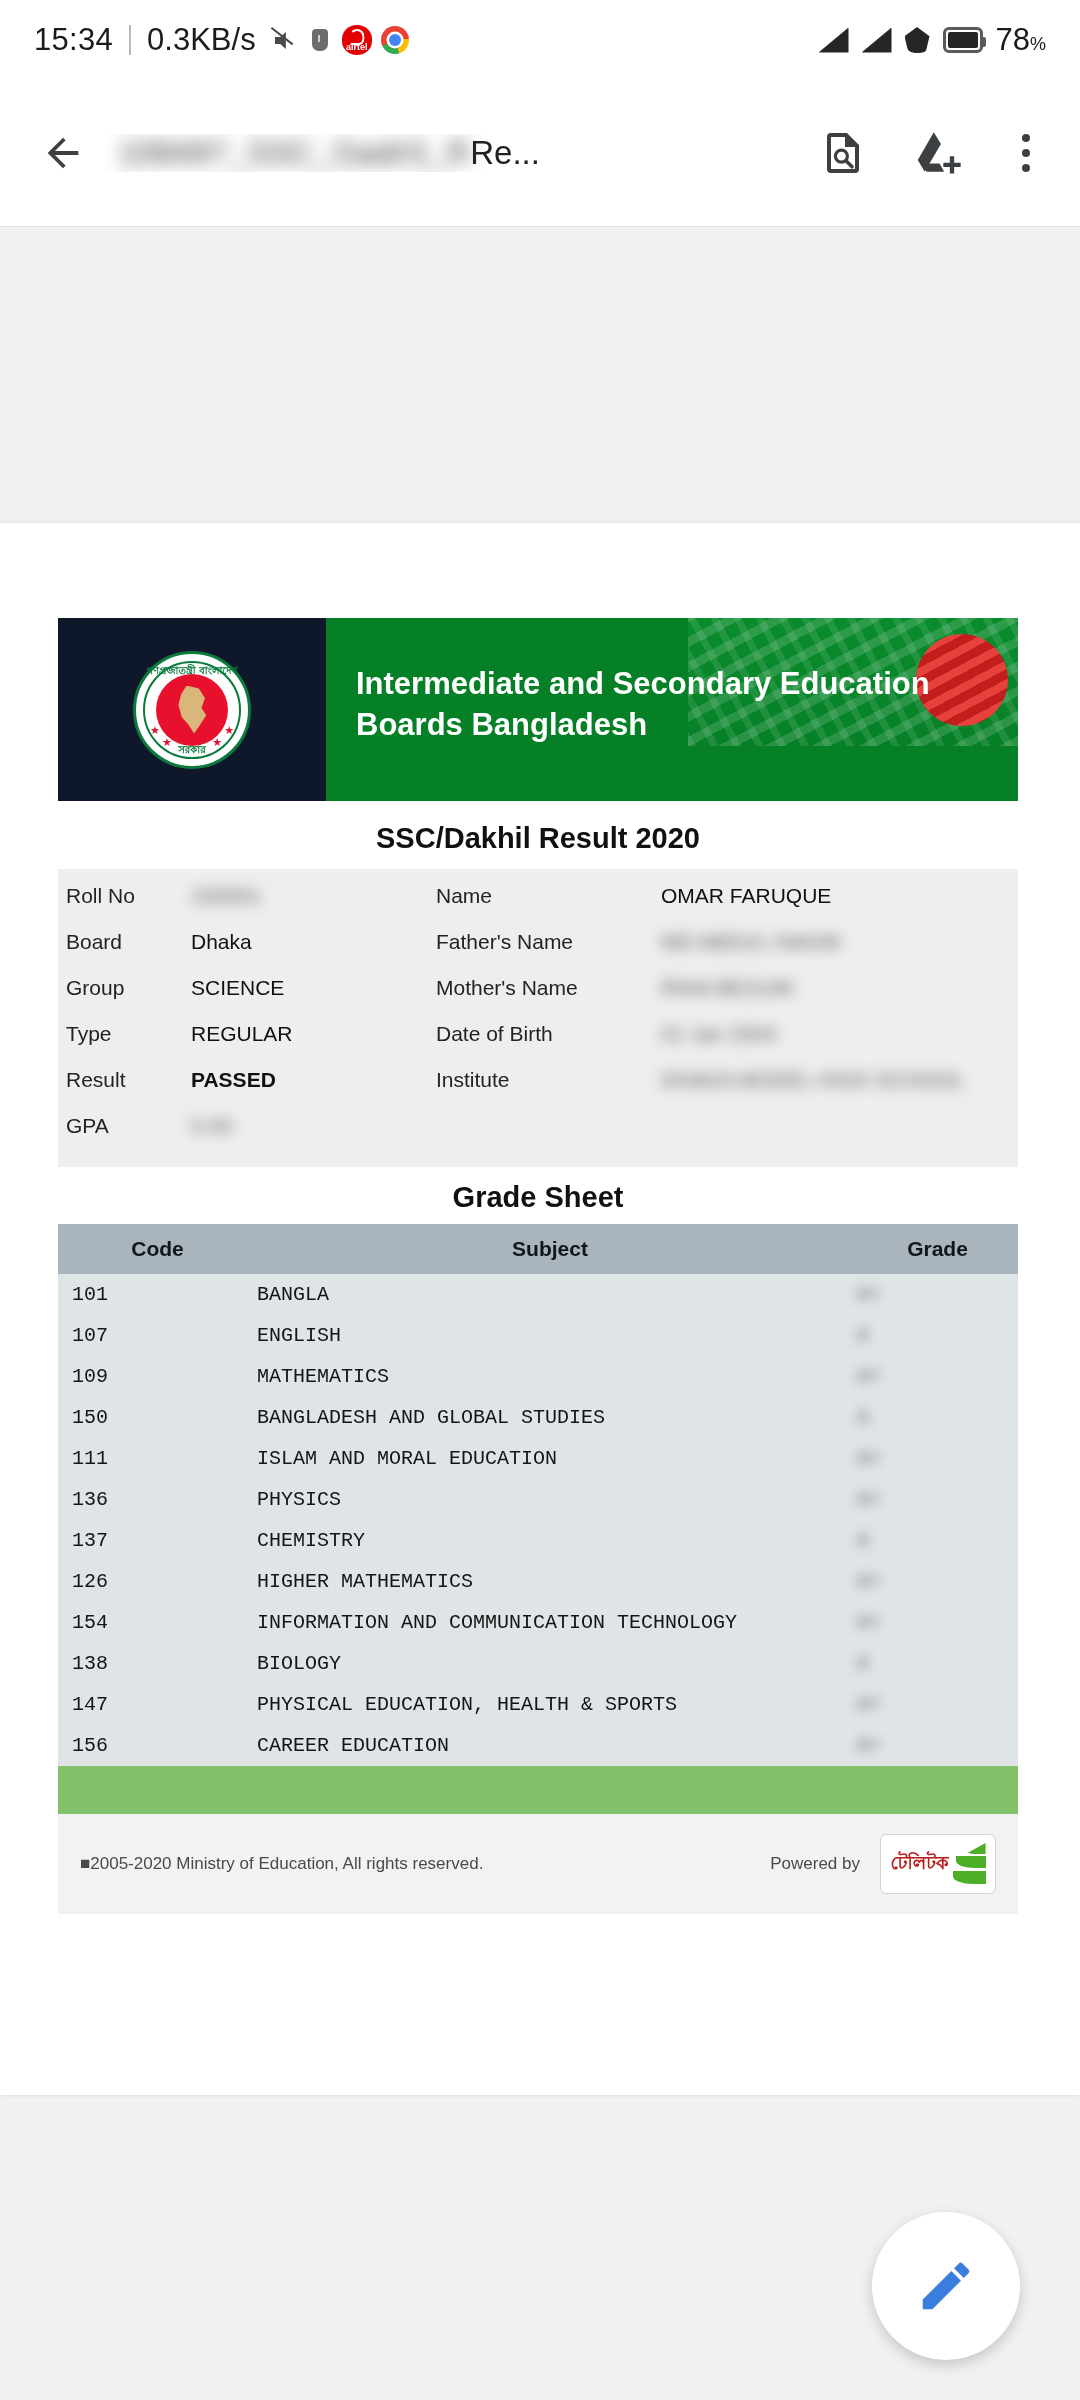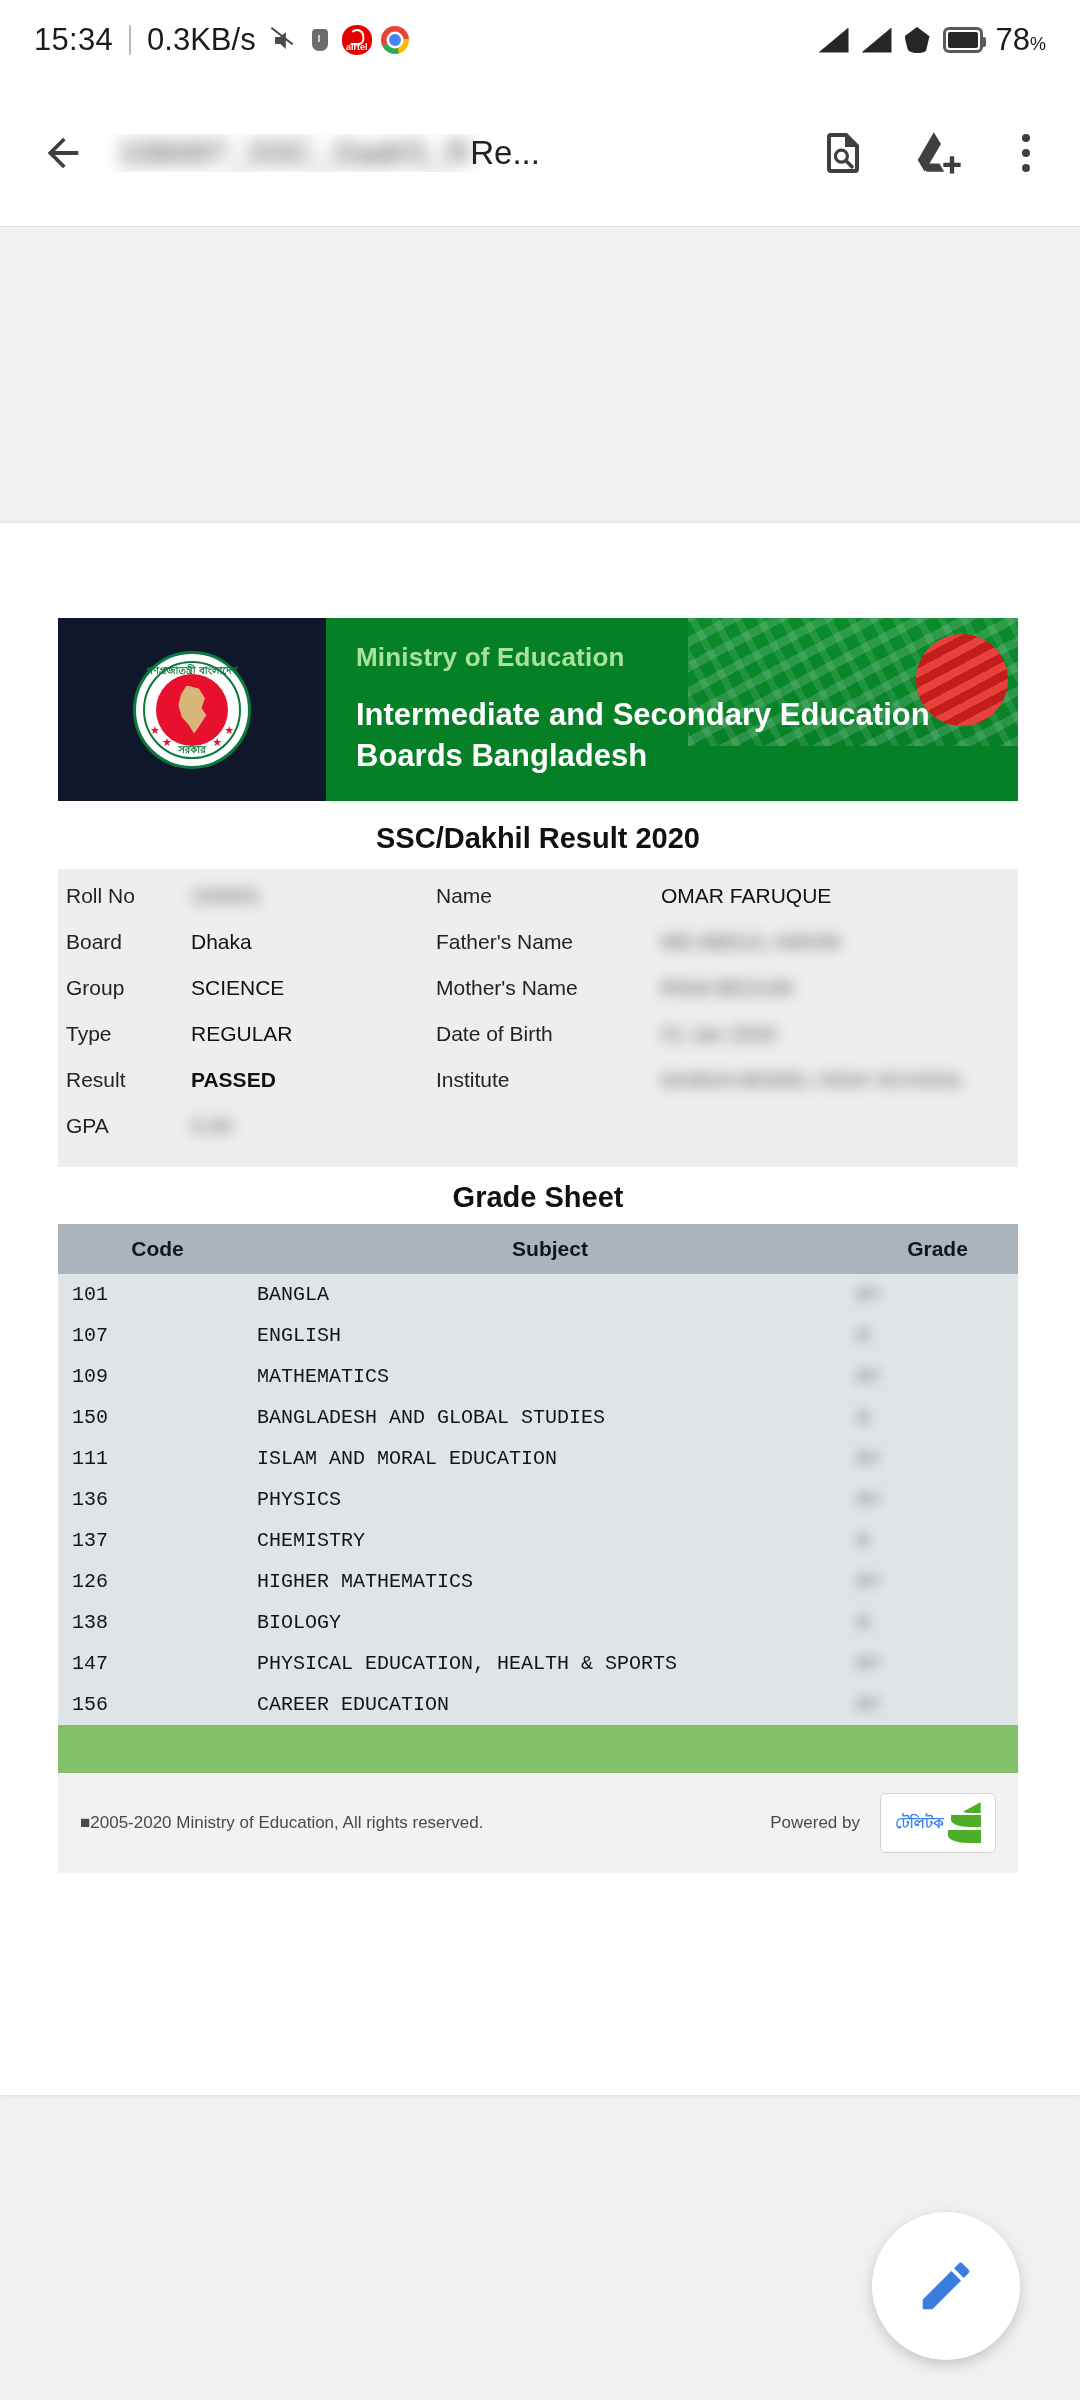--- a/index.html
+++ b/index.html
@@ -192,21 +192,21 @@
     background:#f2f2f2;display:flex;align-items:center;justify-content:space-between;
     padding:20px 22px;
   }
   .copy{ font-size:17px;color:#4a4a4a; }
   .poweredwrap{ display:flex;align-items:center;gap:20px; }
   .powered{ font-size:17px;color:#4a4a4a; }
   .ttlogo{
     width:116px;height:60px;background:#fff;border:1px solid #d4d4d4;border-radius:6px;
     display:flex;align-items:center;justify-content:center;gap:3px;position:relative;overflow:hidden;
   }
-  .ttlogo .bn{ font-family:"DejaVu Sans",sans-serif;font-size:15px;color:#3b82f6;font-weight:bold; }
+  .ttlogo .bn{ font-family:"DejaVu Sans",sans-serif;font-size:18px;color:#b91c1c;font-weight:bold; }
   .ttwave{ position:relative;width:34px;height:44px; }
   .ttwave i{ position:absolute;right:0;background:#4caf27;border-radius:40% 0 0 40%; }
   .ttwave i:nth-child(1){ top:1px;width:20px;height:11px;clip-path:polygon(100% 0,100% 100%,0 100%); }
   .ttwave i:nth-child(2){ top:14px;width:30px;height:12px;border-radius:0 0 0 60%; }
   .ttwave i:nth-child(3){ top:29px;width:33px;height:13px;border-radius:0 0 0 60%; }
 
   
   .bottomarea{ position:absolute;left:0;top:2166px;width:1080px;height:234px;background:#f0f1f3; }
   .fab{
     position:absolute;right:60px;top:2212px;width:148px;height:148px;border-radius:50%;
@@ -284,21 +284,20 @@
             </div>
             <span class="star" style="left:14px;bottom:30px;">★</span>
             <span class="star" style="left:26px;bottom:18px;">★</span>
             <span class="star" style="right:26px;bottom:18px;">★</span>
             <span class="star" style="right:14px;bottom:30px;">★</span>
             <div class="seal-txt-bot">সরকার</div>
           </div>
         </div>
         <div class="hdr-main">
           <div class="flagdeco"></div>
-          <div class="moe">Ministry of Education</div>
           <div class="board-title">Intermediate and Secondary Education Boards Bangladesh</div>
         </div>
       </div>
 
       <div class="res-title">SSC/Dakhil Result 2020</div>
 
       <div class="info">
         <div class="lbl">Roll No</div>
         <div class="val"><span class="redact">100001</span></div>
         <div class="lbl">Name</div>
@@ -371,20 +370,25 @@
               <td><span class="gradecell">A+</span></td>
             </tr>
           <tr>
               <td>137</td>
               <td>CHEMISTRY</td>
               <td><span class="gradecell">A</span></td>
             </tr>
           <tr>
               <td>126</td>
               <td>HIGHER MATHEMATICS</td>
+              <td><span class="gradecell">A+</span></td>
+            </tr>
+          <tr>
+              <td>154</td>
+              <td>INFORMATION AND COMMUNICATION TECHNOLOGY</td>
               <td><span class="gradecell">A+</span></td>
             </tr>
           <tr>
               <td>138</td>
               <td>BIOLOGY</td>
               <td><span class="gradecell">A</span></td>
             </tr>
           <tr>
               <td>147</td>
               <td>PHYSICAL EDUCATION, HEALTH &amp; SPORTS</td>

